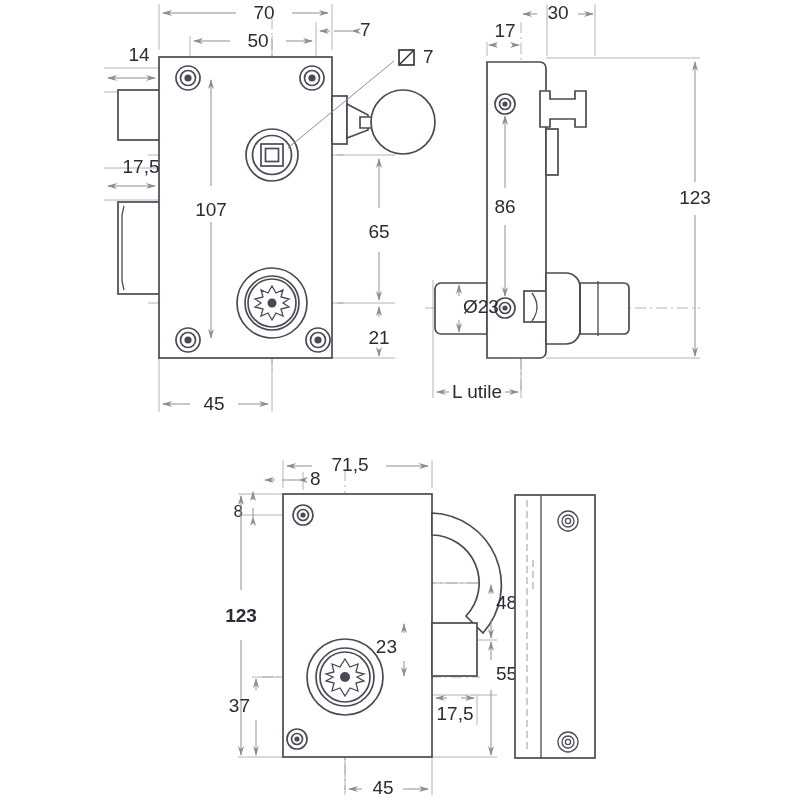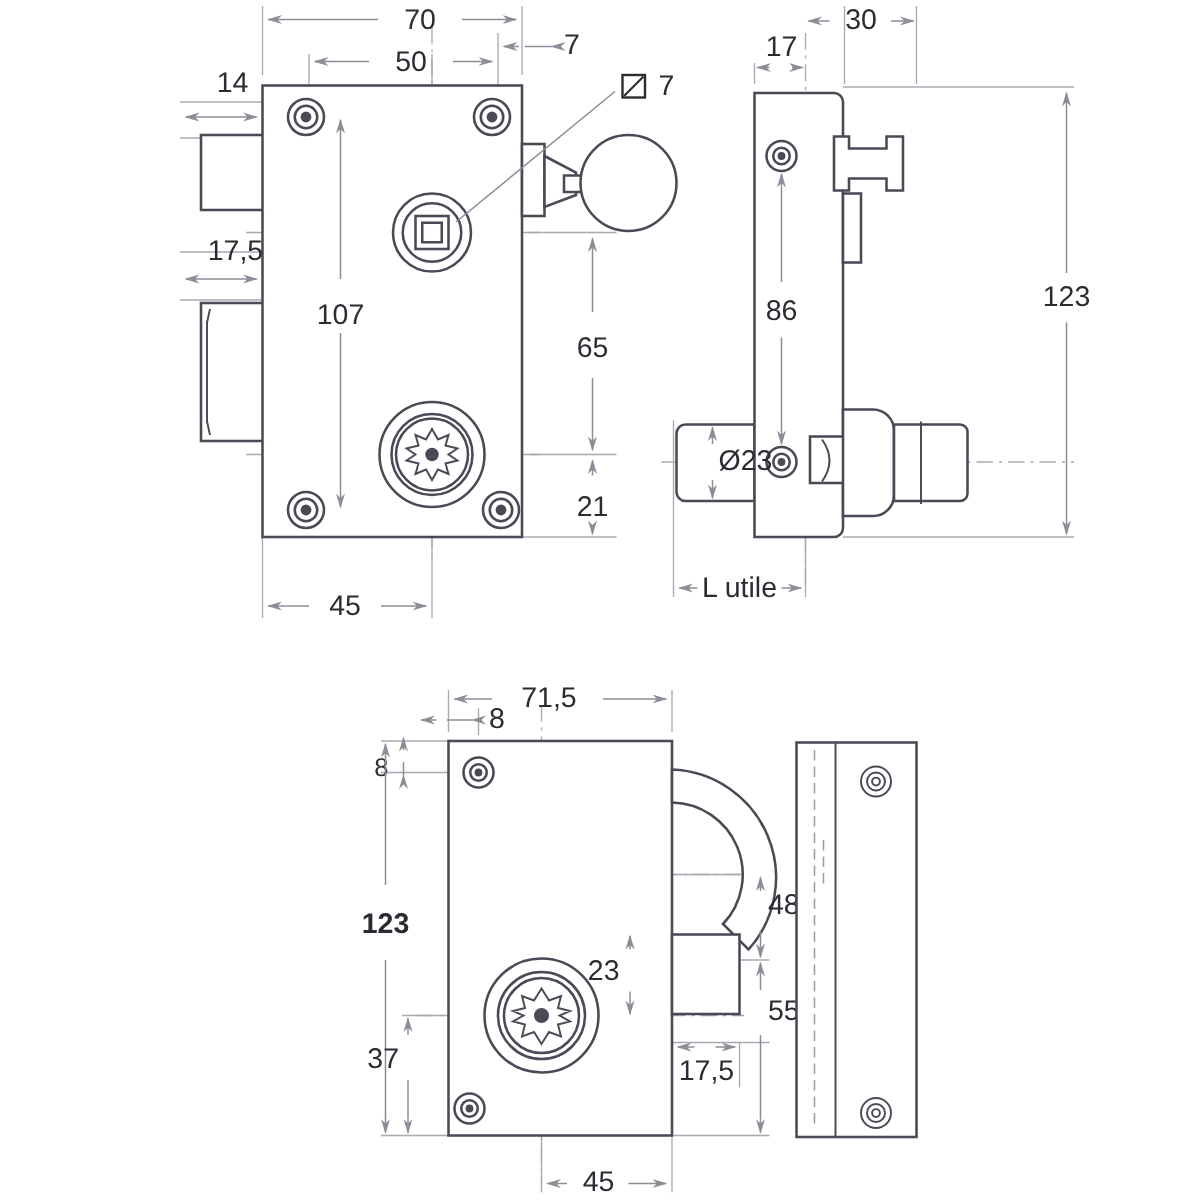--- a/index.html
+++ b/index.html
@@ -4,21 +4,21 @@
 <title>Technical Drawing</title>
 <style>
   html,body{margin:0;padding:0;}
   body{
     width:800px;height:800px;
     background:#ffffff;
     font-family:"Liberation Sans", sans-serif;
     overflow:hidden;
     position:relative;
   }
-  #sheet{position:absolute;left:16px;top:0;width:640px;height:800px;}
+  #sheet{position:absolute;left:0;top:0;width:640px;height:800px;}
   svg{display:block;}
   .dimtxt{
     font-family:"Liberation Sans", sans-serif;
     font-size:19px;
     fill:#2b2b33;
     dominant-baseline:middle;
   }
   .dimtxt.small{font-size:17px;}
   .dimtxt.bold{font-weight:600;}
 </style>

